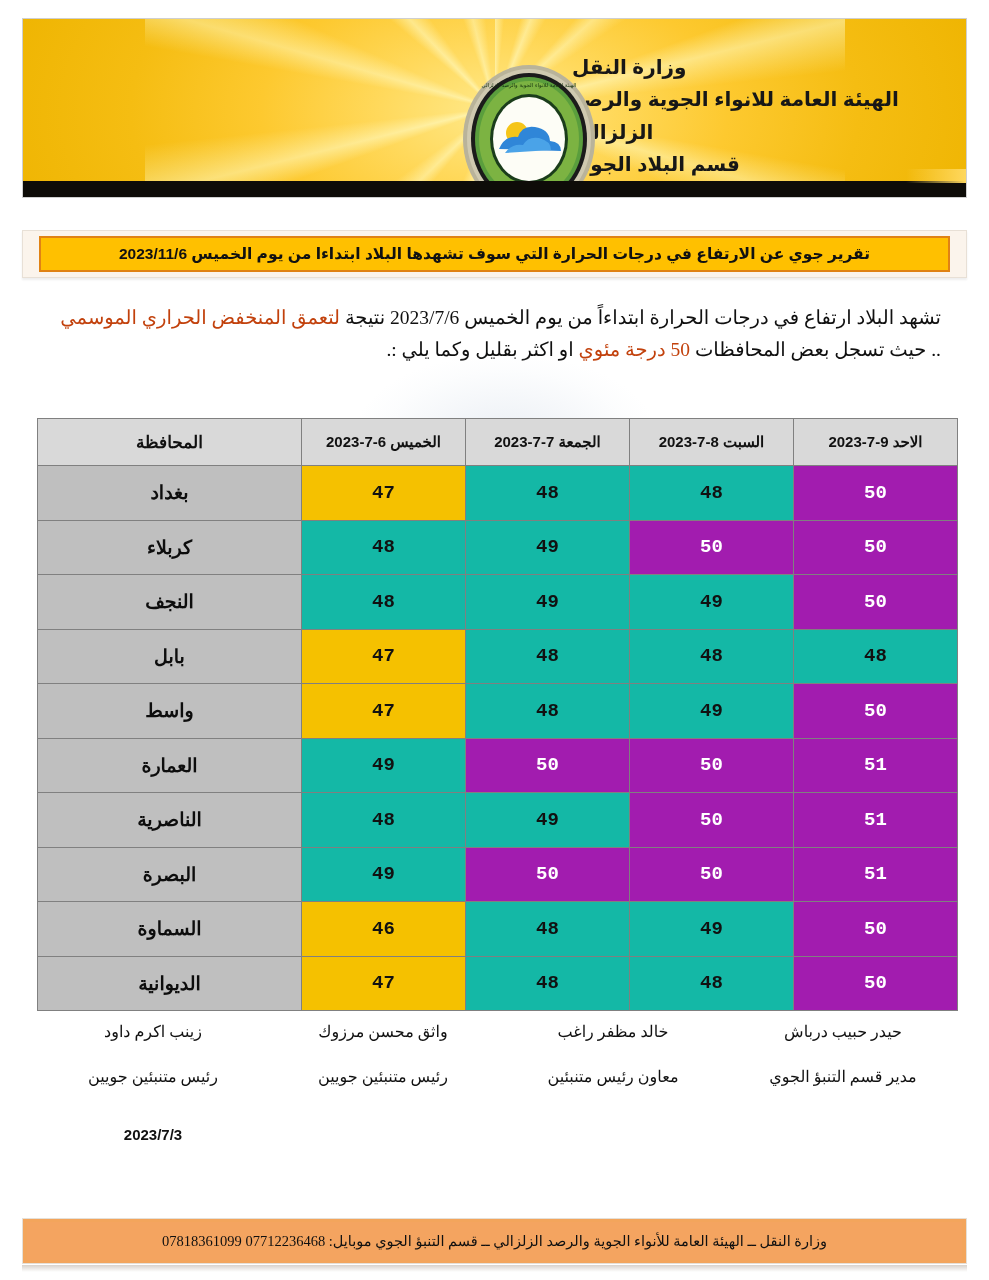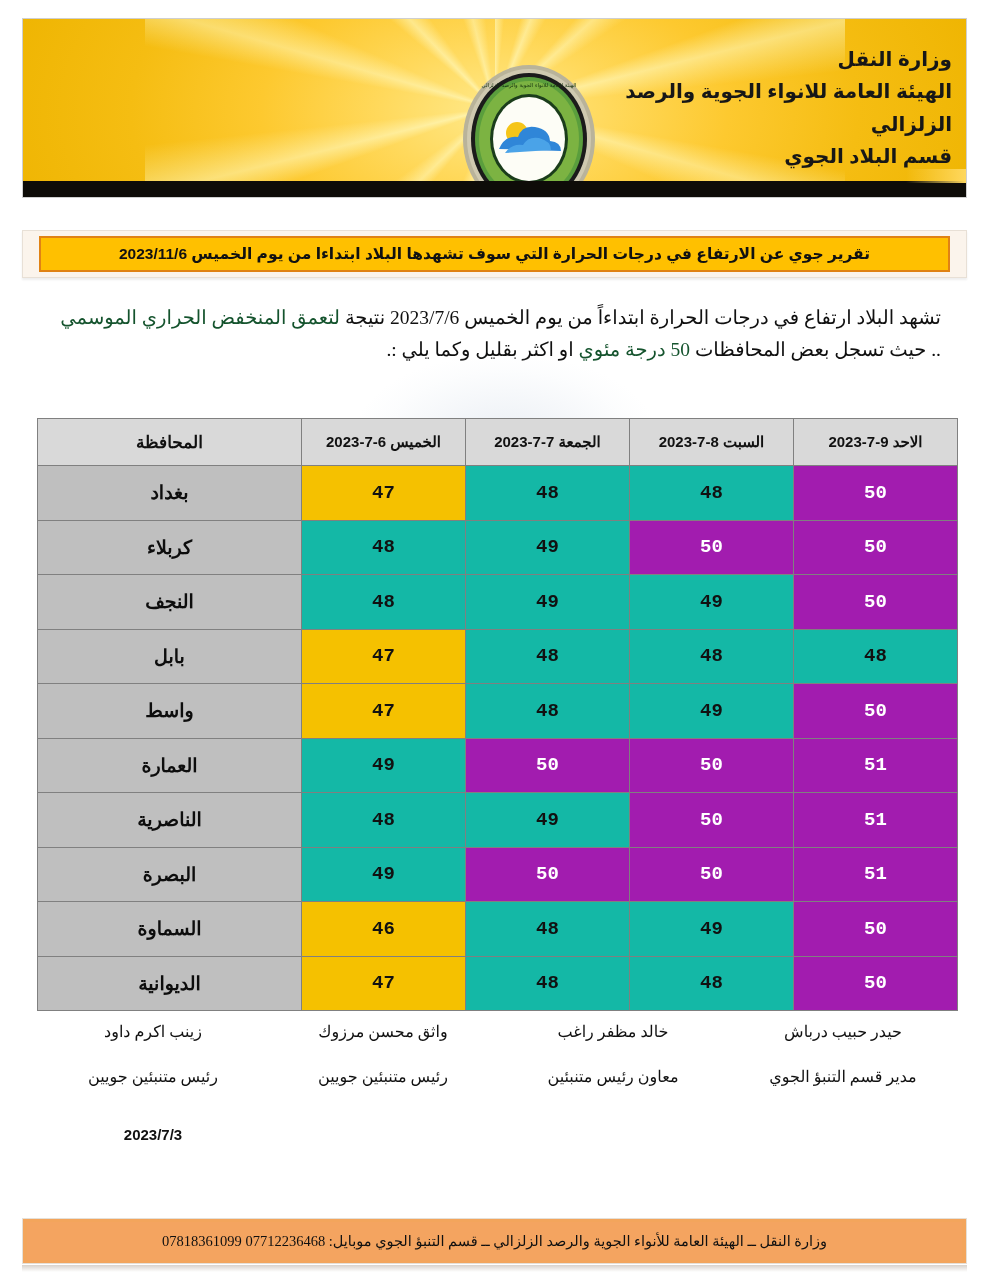--- a/index.html
+++ b/index.html
@@ -72,23 +72,23 @@
     letter-spacing: -0.2px;
     z-index: 3;
   }
   .banner-en .l1 { font-size: 16.5px; }
   .banner-en .l2 { font-size: 16.5px; }
   .banner-en .l3 { font-size: 16.5px; }
 
   .banner-ar {
     position: absolute;
     right: 14px;
-    top: 24px;
+    top: 32px;
     width: 380px;
-    text-align: right;
+    text-align: left;
     direction: rtl;
     color: #171717;
     font-weight: bold;
     line-height: 1.62;
     z-index: 3;
   }
   .banner-ar .a1 { font-size: 20px; }
   .banner-ar .a2 { font-size: 20px; }
   .banner-ar .a3 { font-size: 20px; }
 
@@ -157,21 +157,21 @@
     right: 48px;
     top: 302px;
     width: 890px;
     direction: rtl;
     text-align: right;
     font-size: 19.5px;
     line-height: 1.62;
     color: #101010;
     font-family: "Liberation Serif", "DejaVu Serif", serif;
   }
-  .intro .hot { color: #14532d; }
+  .intro .hot { color: #c2410c; }
 
   
   .watermark {
     position: absolute;
     left: 355px;
     top: 355px;
     width: 300px;
     height: 140px;
     border-radius: 50%;
     background: radial-gradient(ellipse at 50% 60%, rgba(218,226,236,.55) 0%, rgba(240,244,248,.20) 58%, rgba(255,255,255,0) 72%);

